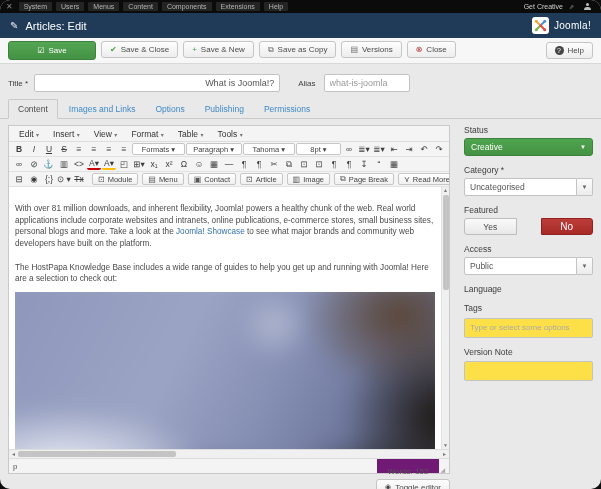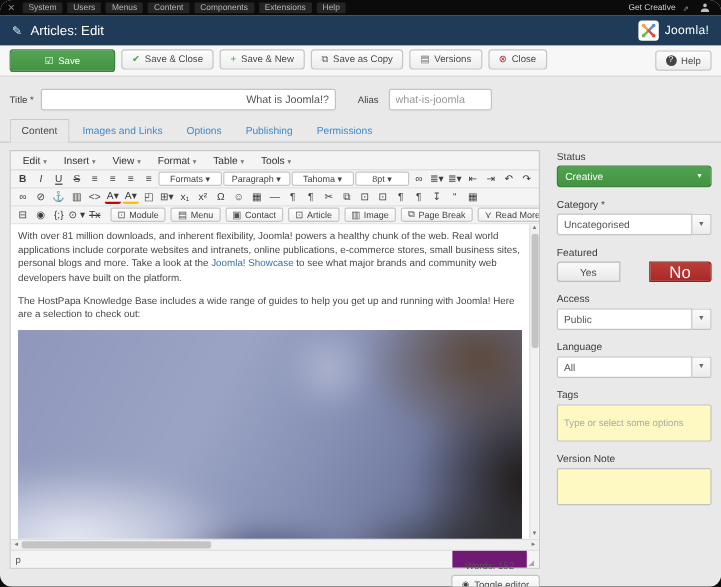--- a/index.html
+++ b/index.html
@@ -82,21 +82,21 @@
   .e-ic.bg { border-bottom:2px solid #fb0; height:12px;}
   .e-ic.sel { border:1px solid #c6c6c6; background:#fff; font-size:7.5px; color:#444;
             padding:0 18px; height:12px; white-space:nowrap; }
   .e-lbtn { display:inline-flex; align-items:center; gap:3px; height:12px; padding:0 5px;
             border:1px solid #c6c6c6; background:linear-gradient(#fff,#efefef);
             border-radius:2px; font-size:7.5px; color:#444; margin-left:2px; white-space:nowrap; }
   .e-lbtn .g { font-size:8px; color:#555; }
 
   .e-content { position:relative; height:262px; background:#fff; overflow:hidden; }
   .e-text { padding:4px 14px 0 6px; font-size:8.2px; line-height:1.42; color:#4a4a4a; }
-  .e-text p { margin-bottom:7px; }
+  .e-text p { margin-bottom:7px;margin-top:12px; }
   .e-text a { color:#3572a8; text-decoration:none; }
 
   .article-image { position:relative; margin:4px 14px 0 6px; height:196px; overflow:hidden; }
   .article-image .blur { position:absolute; inset:-18px; filter:blur(9px);
      background:
        radial-gradient(circle at 61% 22%, rgba(205,210,228,.55) 0%, rgba(205,210,228,0) 11%),
        radial-gradient(ellipse 30% 45% at 88% 18%, rgba(88,66,48,.95), rgba(88,66,48,0) 70%),
        radial-gradient(ellipse 28% 55% at 97% 62%, rgba(28,22,16,.98), rgba(28,22,16,0) 75%),
        radial-gradient(ellipse 45% 38% at 14% 83%, rgba(238,240,248,.96), rgba(238,240,248,0) 70%),
        radial-gradient(ellipse 30% 30% at 48% 97%, rgba(26,33,62,.9), rgba(26,33,62,0) 70%),
@@ -144,24 +144,24 @@
             border-radius:2px 0 0 2px; }
   .input-group .dd { width:16px; border:1px solid #c3c3c3; border-left:none;
             background:linear-gradient(#fcfcfc,#ececec); display:flex; align-items:center;
             justify-content:center; font-size:6px; color:#666; border-radius:0 2px 2px 0;
             cursor:pointer; }
   .yesno { display:flex; height:17px;gap:24px; }
   .yesno .yes { flex:1; border:1px solid #bdbdbd; background:linear-gradient(#fafafa,#e8e8e8);
             color:#4a4a4a; font-size:8.5px; display:flex; align-items:center; justify-content:center;
             border-radius:3px 0 0 3px; cursor:pointer; }
   .yesno .no { flex:1; border:1px solid #92211f; background:linear-gradient(#bb3c39,#a82a27);
-            color:#fff; font-size:14px; display:flex; align-items:center; justify-content:center;
+            color:#fff; font-size:10px; display:flex; align-items:center; justify-content:center;
             border-radius:0 3px 3px 0; cursor:pointer; }
-  .sb-input { width:100%; height:31px; border:1px solid #c3c3c3; border-radius:2px;
-            background:#fef9c3; font-size:8px; color:#555; padding:0 5px;
+  .sb-input { width:100%; height:20px; border:1px solid #c3c3c3; border-radius:2px;
+            background:#fde047; font-size:8px; color:#555; padding:0 5px;
             font-family:"Liberation Sans",sans-serif; }
   .sb-input::placeholder { color:#aaa; }
 </style>
 </head>
 <body>
 
 <div id="window">
 
   <div class="topbar">
     <span class="jicon">✕</span>
@@ -451,24 +451,20 @@
       <div class="sb-group">
         <div class="sb-label">Access</div>
         <div class="input-group">
           <span class="val">Public</span>
           <span class="dd">▼</span>
         </div>
       </div>
 
       <div class="sb-group">
         <div class="sb-label">Language</div>
-        <div class="input-group">
-          <span class="val">All</span>
-          <span class="dd">▼</span>
-        </div>
       </div>
 
       <div class="sb-group">
         <div class="sb-label">Tags</div>
         <input class="sb-input" placeholder="Type or select some options" style="">
       </div>
 
       <div class="sb-group">
         <div class="sb-label">Version Note</div>
         <input class="sb-input" value="" style="">

